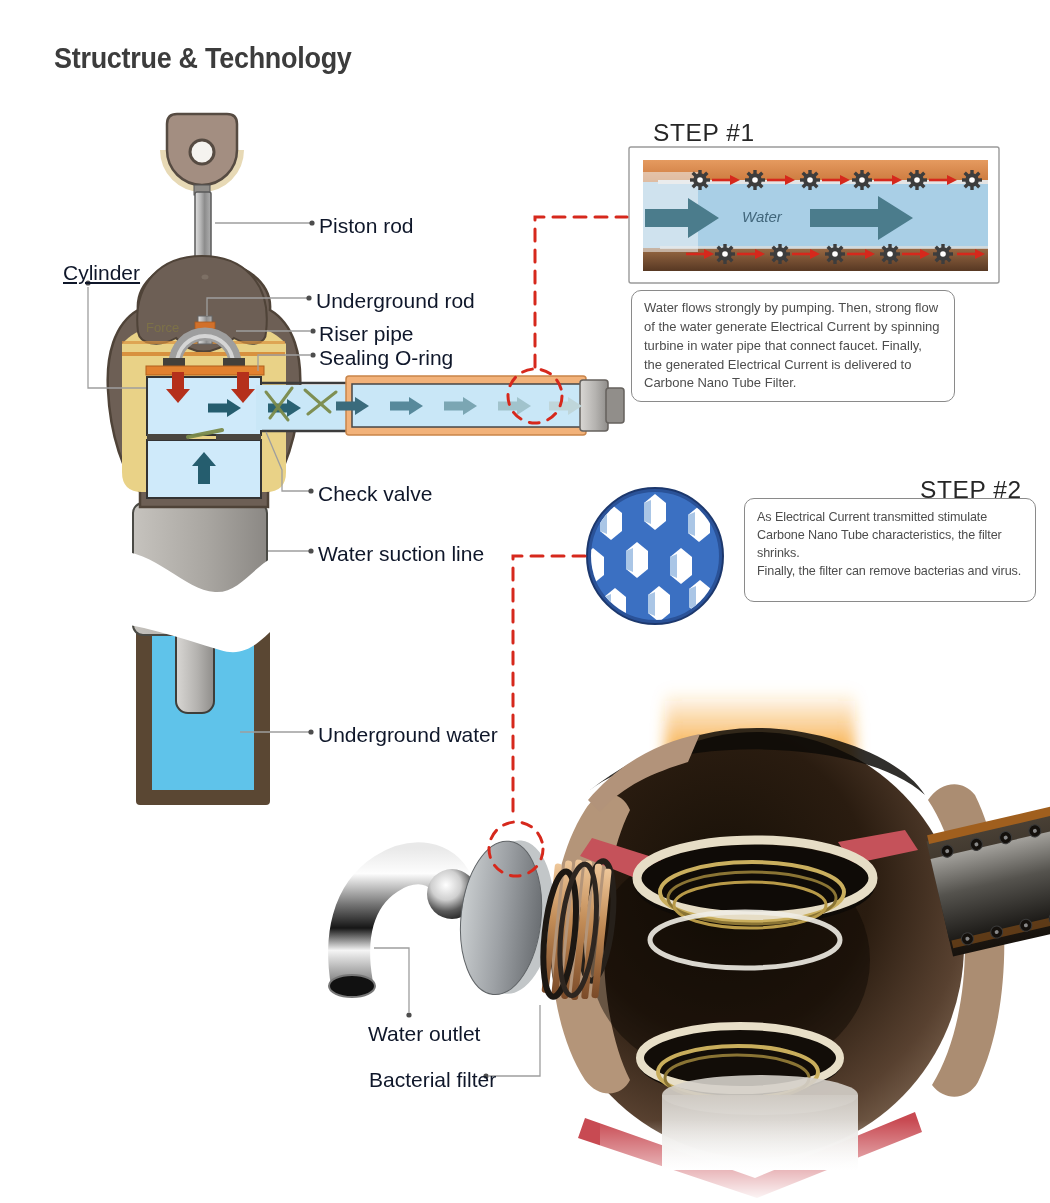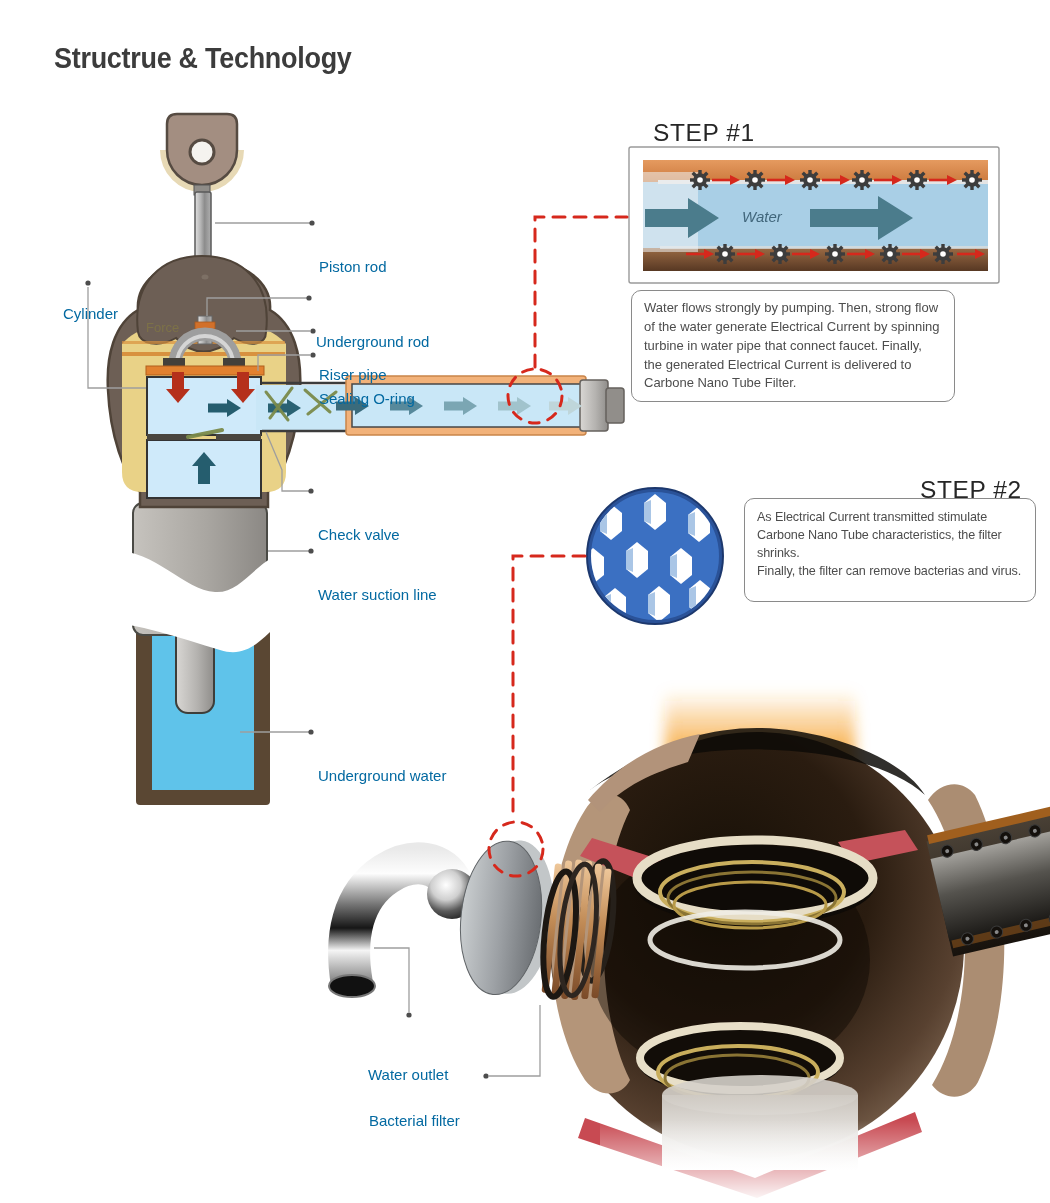--- a/index.html
+++ b/index.html
@@ -2,21 +2,21 @@
 <html><head>
 <meta charset="utf-8">
 <style>
   html,body{margin:0;padding:0;background:#ffffff;}
   #canvas{position:relative;width:1050px;height:1203px;background:#ffffff;overflow:hidden;
           font-family:"Liberation Sans", sans-serif;}
   #art{position:absolute;inset:0;z-index:1;}
   .txt{position:absolute;z-index:2;pointer-events:none;}
   .page-title{font-size:29px;font-weight:700;color:#3c3c3c;letter-spacing:-0.3px;
               transform:scaleX(0.93);transform-origin:left center;white-space:nowrap;}
-  .lbl{font-size:15px;color:#0369a1;white-space:nowrap;margin-top:44px;}
+  .lbl{font-size:21px;color:#0f172a;white-space:nowrap;}
   .step-head{font-size:24.5px;color:#262626;letter-spacing:0.6px;white-space:nowrap;}
   .descbox{position:absolute;z-index:2;background:#ffffff;border:1.4px solid #8a8a8a;border-radius:10px;
            box-sizing:border-box;color:#4d4d4d;}
   .descbox .inner{padding:8px 12px;font-size:13px;line-height:1.45;white-space:pre-line;}
   #step2-box .inner{padding:10px 12px;font-size:12.6px;line-height:1.42;letter-spacing:-0.1px;}
   .force-lbl{font-size:13px;color:#7c7148;}
   .water-lbl{font-size:15px;color:#42677c;}
 </style>
 </head>
 <body>
@@ -419,21 +419,21 @@
     <circle cx="311" cy="551" r="2.6"></circle>
         <circle cx="311" cy="732" r="2.6"></circle>
         <circle cx="409" cy="1015" r="2.6"></circle>
     <circle cx="486" cy="1076" r="2.6"></circle>
   </g>
 </svg>
 
 <div class="txt page-title" style="left:54px;top:42px;">Structrue &amp; Technology</div>
 
 <div class="txt lbl" style="left:319px;top:214px;">Piston rod</div>
-<div class="txt lbl" style="left:63px;top:261px;">Cylinder</div>
+<div class="txt lbl" style="left:63px;top:261px;text-decoration:underline;">Cylinder</div>
 <div class="txt lbl" style="left:316px;top:289px;">Underground rod</div>
 <div class="txt lbl" style="left:319px;top:322px;">Riser pipe</div>
 <div class="txt lbl" style="left:319px;top:346px;">Sealing O-ring</div>
 <div class="txt lbl" style="left:318px;top:482px;text-align:center;">Check valve</div>
 <div class="txt lbl" style="left:318px;top:542px;">Water suction line</div>
 <div class="txt lbl" style="left:318px;top:723px;">Underground water</div>
 <div class="txt lbl" style="left:368px;top:1022px;">Water outlet</div>
 <div class="txt lbl" style="left:369px;top:1068px;">Bacterial filter</div>
 <div class="txt force-lbl" style="left:146px;top:320px;">Force</div>
 <div class="txt water-lbl" style="left:742px;top:208px;font-style:italic;">Water</div>

